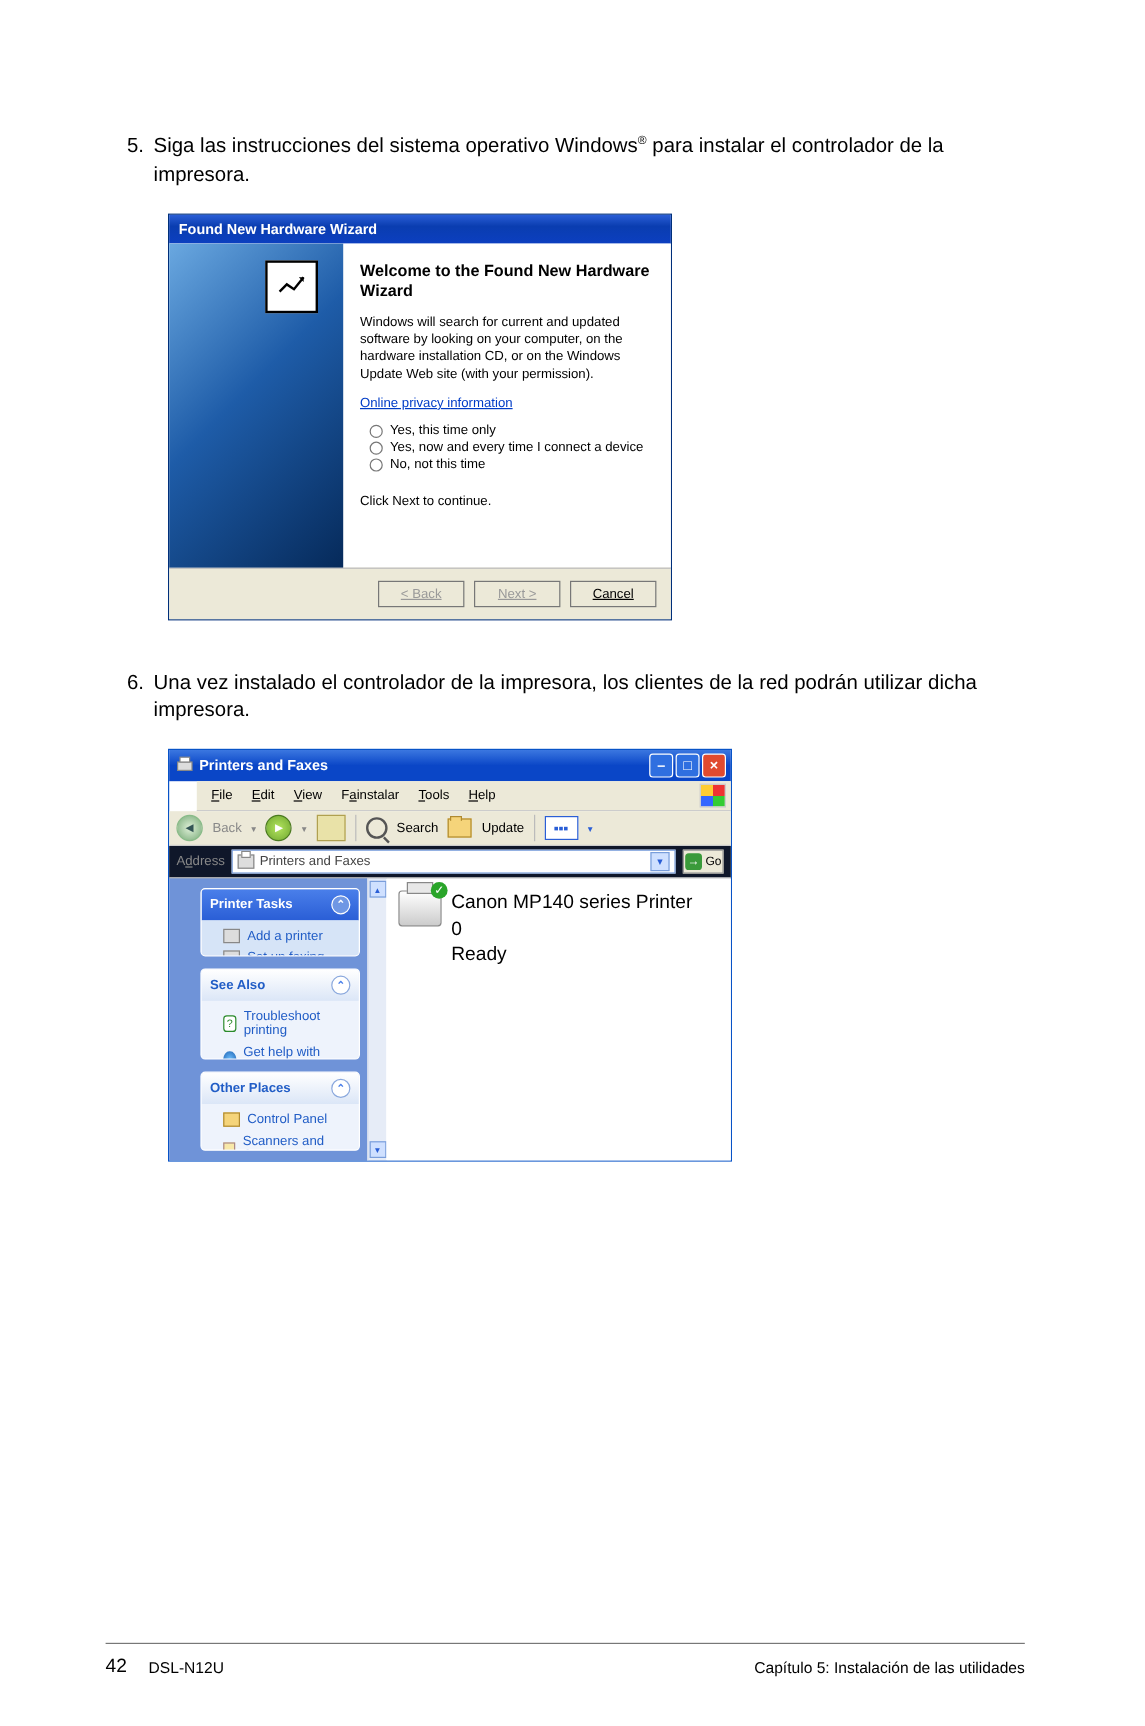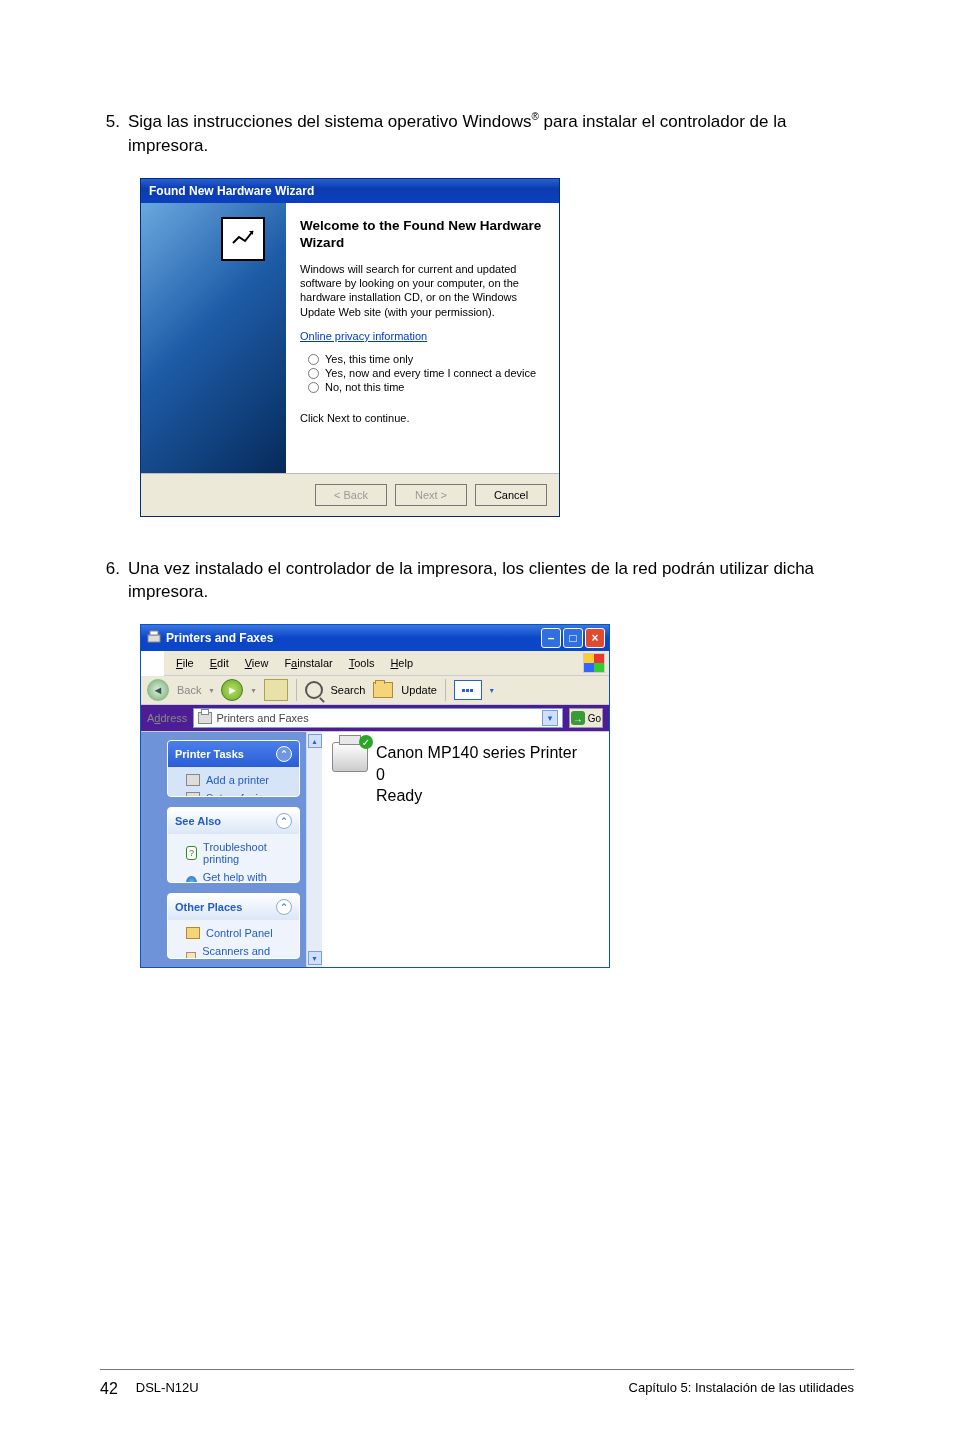--- a/index.html
+++ b/index.html
@@ -66,21 +66,21 @@
   .wizard-right .radio { width:11px; height:11px; border:1px solid #777; border-radius:50%; display:inline-block;}
   .wizard-footer {
     background: #ece9d8;
     border-top: 1px solid #bbb;
     padding: 10px 12px;
     display: flex; justify-content: flex-end; gap: 8px;
   }
   .wizard-footer .btn {
     width: 72px; height: 22px; font-size: 11px;
     border: 1px solid #777; background: #ece9d8;
-    display:flex; align-items:center; justify-content:center;
+    display:flex; align-items:center; justify-content:center;text-decoration:underline;
   }
   .wizard-footer .btn.disabled { color: #999; }
 
   
   .explorer {
     width: 470px;
     margin: 10px 0 0 40px;
     border: 1px solid #0853c7;
     font-family: Tahoma, sans-serif;
     font-size: 11px;
@@ -125,21 +125,21 @@
   .tb-up   { width:24px;height:22px;background:#e9e2a8;border:1px solid #b0a050;}
   .tb-search-ico{ width:18px;height:18px;border:2px solid #555;border-radius:50%; position:relative;}
   .tb-search-ico::after{content:"";position:absolute;right:-4px;bottom:-4px;width:6px;height:2px;background:#555;transform:rotate(45deg);}
   .tb-folders-ico{ width:20px;height:16px;background:#f5d47a;border:1px solid #b08a30; position:relative;}
   .tb-folders-ico::before{content:"";position:absolute;top:-3px;left:1px;width:8px;height:3px;background:#f5d47a;border:1px solid #b08a30;border-bottom:none;}
   .tb-views{ width:28px;height:20px;border:1px solid #2a5ed6;background:#fff;display:flex;align-items:center;justify-content:center;gap:1px;}
   .tb-views span{width:3px;height:3px;background:#2a5ed6;}
   .toolbarrow .sep{width:1px;height:22px;background:#bbb;}
 
   .addrrow{
-    background:#4c1d95;border-bottom:1px solid #ccc;
+    background:#0f172a;border-bottom:1px solid #ccc;
     display:flex;align-items:center;padding:3px 6px;gap:6px;font-size:11px;
   }
   .addrrow .lbl{color:#888;}
   .addrrow .addrbox{
     flex:1;height:20px;background:#fff;border:1px solid #7a9edb;
     display:flex;align-items:center;padding:0 4px;gap:4px;color:#444;
   }
   .addrrow .addrbox .dd{margin-left:auto;width:16px;height:16px;background:#cfe0ff;border:1px solid #7a9edb;display:flex;align-items:center;justify-content:center;color:#2a5ed6;font-size:9px;}
   .addrrow .go{
     width:34px;height:20px;border:1px solid #999;background:#ece9d8;
@@ -190,23 +190,23 @@
 
   .mainpane{flex:1;background:#fff;padding:10px;}
   .printer-item{display:flex;gap:8px;align-items:flex-start;}
   .printer-ico{width:36px;height:30px;background:linear-gradient(#fff,#ccc);border:1px solid #888;border-radius:3px;position:relative;}
   .printer-ico::before{content:"";position:absolute;top:-8px;left:6px;right:6px;height:8px;background:#e8e8e8;border:1px solid #888;}
   .printer-ico .check{position:absolute;top:-8px;right:-6px;width:14px;height:14px;border-radius:50%;background:#2aa52a;color:#fff;font-size:10px;display:flex;align-items:center;justify-content:center;}
   .printer-item .meta{font-size:16px;line-height:1.35;}
 
   
   .footer{
-    position:absolute;bottom:40px;left:100px;right:100px;
+    position:absolute;bottom:40px;left:88px;right:100px;
     border-top:1px solid #777;padding-top:10px;
-    display:flex;align-items:flex-start;font-size:13px;
+    display:flex;align-items:center;font-size:13px;
   }
   .footer .pagenum{font-size:16px;margin-right:18px;}
   .footer .model{flex:0 0 auto;}
   .footer .chapter{margin-left:auto;}
 </style>
 </head>
 <body>
 
 <div class="page">
 

